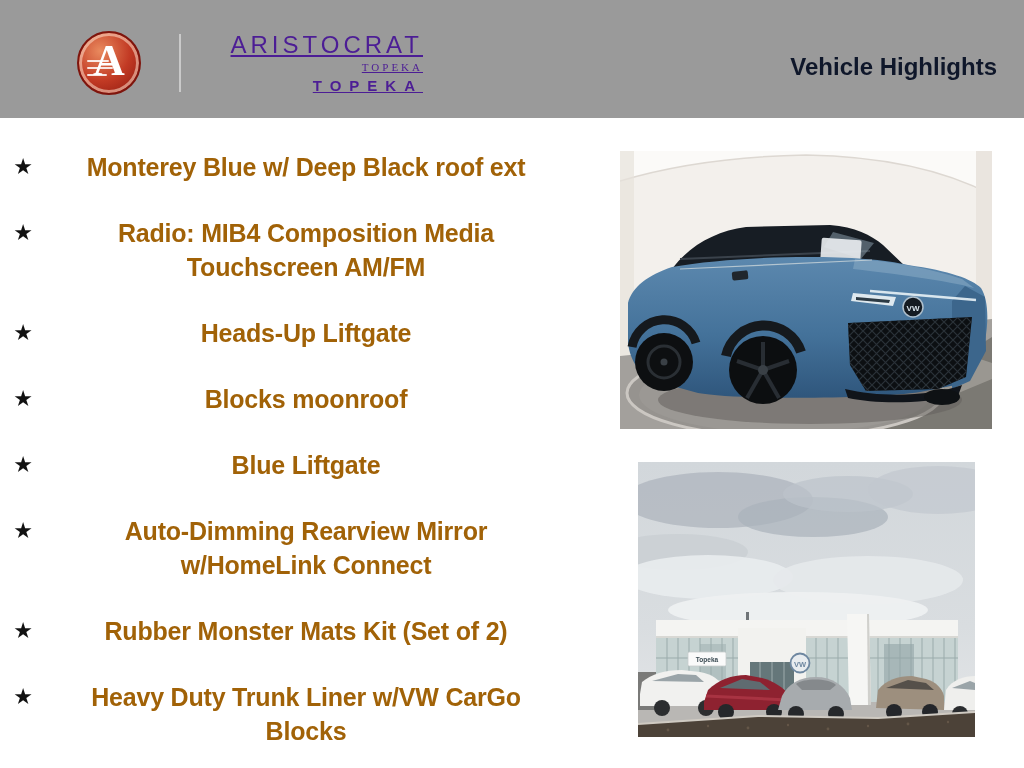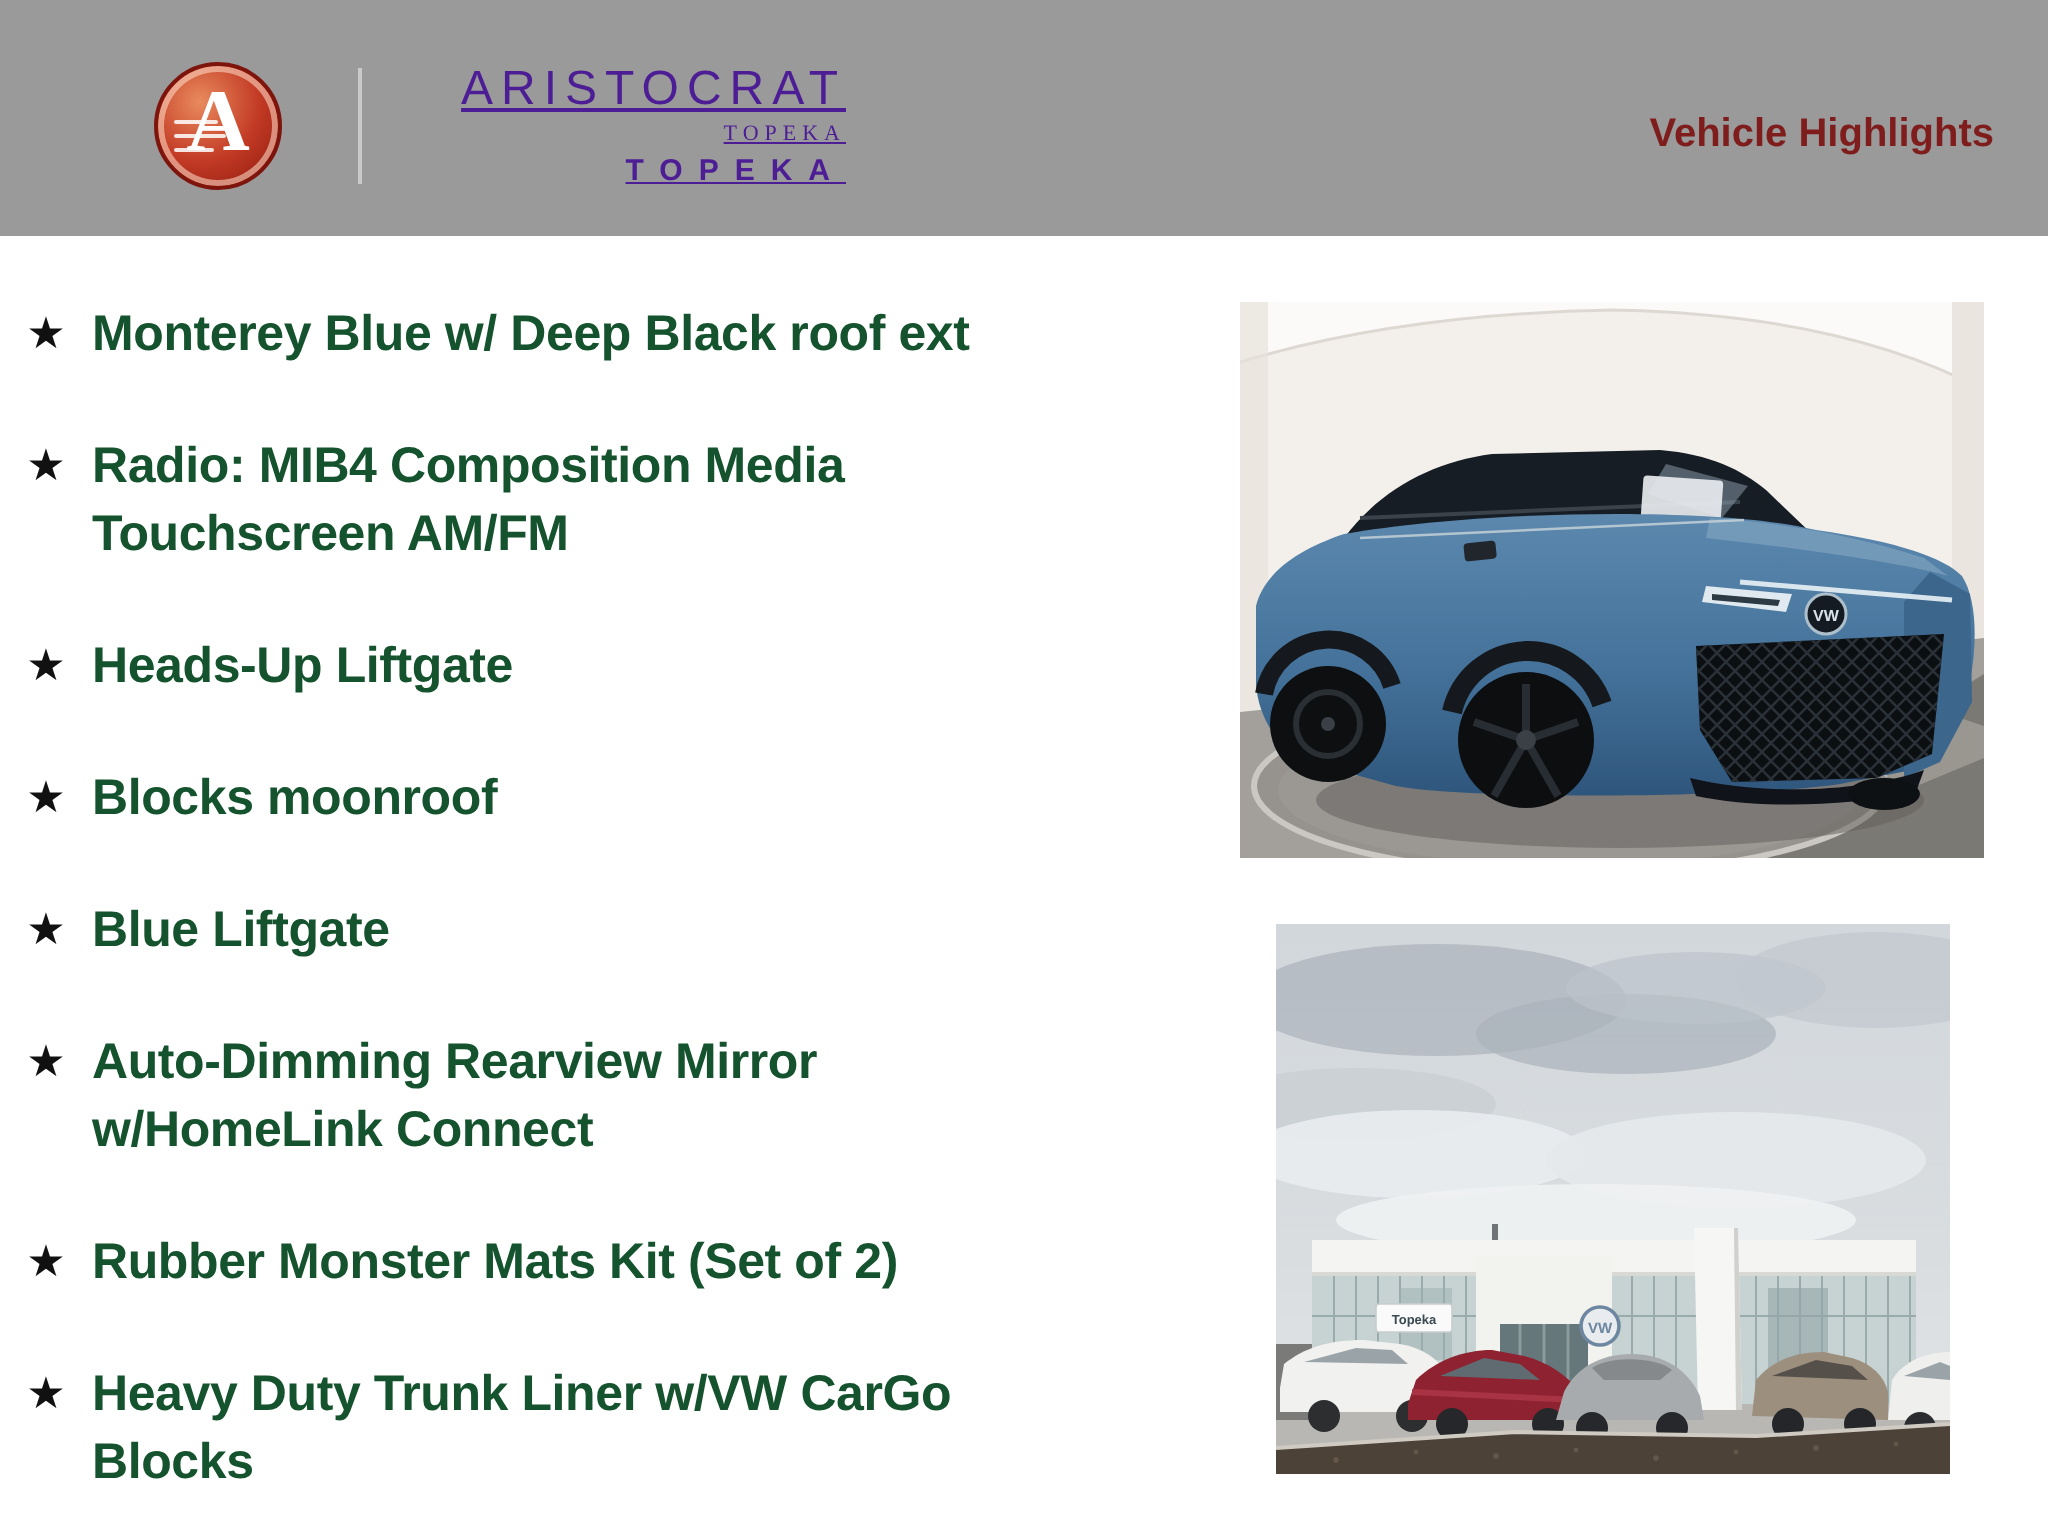--- a/index.html
+++ b/index.html
@@ -21,28 +21,28 @@
   .badge .speed-line { position:absolute; left:8px; height:2px; background:#ffffff; opacity:.85; border-radius:1px; }
   .badge .sl1 { top:27px; width:22px; }
   .badge .sl2 { top:34px; width:26px; }
   .badge .sl3 { top:41px; width:20px; }
   .logo-divider { width:2px; height:58px; background:#d2d2d2; opacity:.85; margin-left:38px; }
   .logo-text { width:230px; margin-left:12px; text-align:right; color:#4c1d95;text-decoration:underline; }
   .dealer-name { font-size:24px; font-weight:400; letter-spacing:4px; line-height:26px; }
   .dealer-sub  { font-family:"Liberation Serif", serif; font-size:11px; letter-spacing:3px; line-height:15px; margin-top:2px; }
   .dealer-city { font-size:15px; font-weight:bold; letter-spacing:8px; line-height:18px; margin-top:2px; }
   .header-title { margin-left:auto; margin-right:27px; margin-top:16px;
-                  color:#7f1d1d; font-size:20px; font-weight:bold; }
+                  color:#0f172a; font-size:24px; font-weight:bold; }
 
   
   .features { position:absolute; left:10px; top:150px; width:560px; list-style:none; }
   .feature-item { display:flex; margin-bottom:32px; }
   .star { width:26px; text-align:center; font-size:22px; line-height:34px; color:#111111; flex:none; }
-  .feature-text { margin-left:10px; width:520px; font-size:25px; font-weight:bold; color:#14532d;
-                  line-height:34px; letter-spacing:-0.2px; white-space:pre-line; }
+  .feature-text { margin-left:10px; width:520px; font-size:25px; font-weight:bold; color:#a16207;
+                  line-height:34px; letter-spacing:-0.2px; white-space:pre-line;text-align:center; }
 
   
   .photo-top { position:absolute; left:620px; top:151px; width:372px; height:278px; }
   .photo-bottom { position:absolute; left:638px; top:462px; width:337px; height:275px; }
   .photo-top svg, .photo-bottom svg { display:block; width:100%; height:100%; }
 </style>
 </head>
 <body>
 
 <div class="slide">

